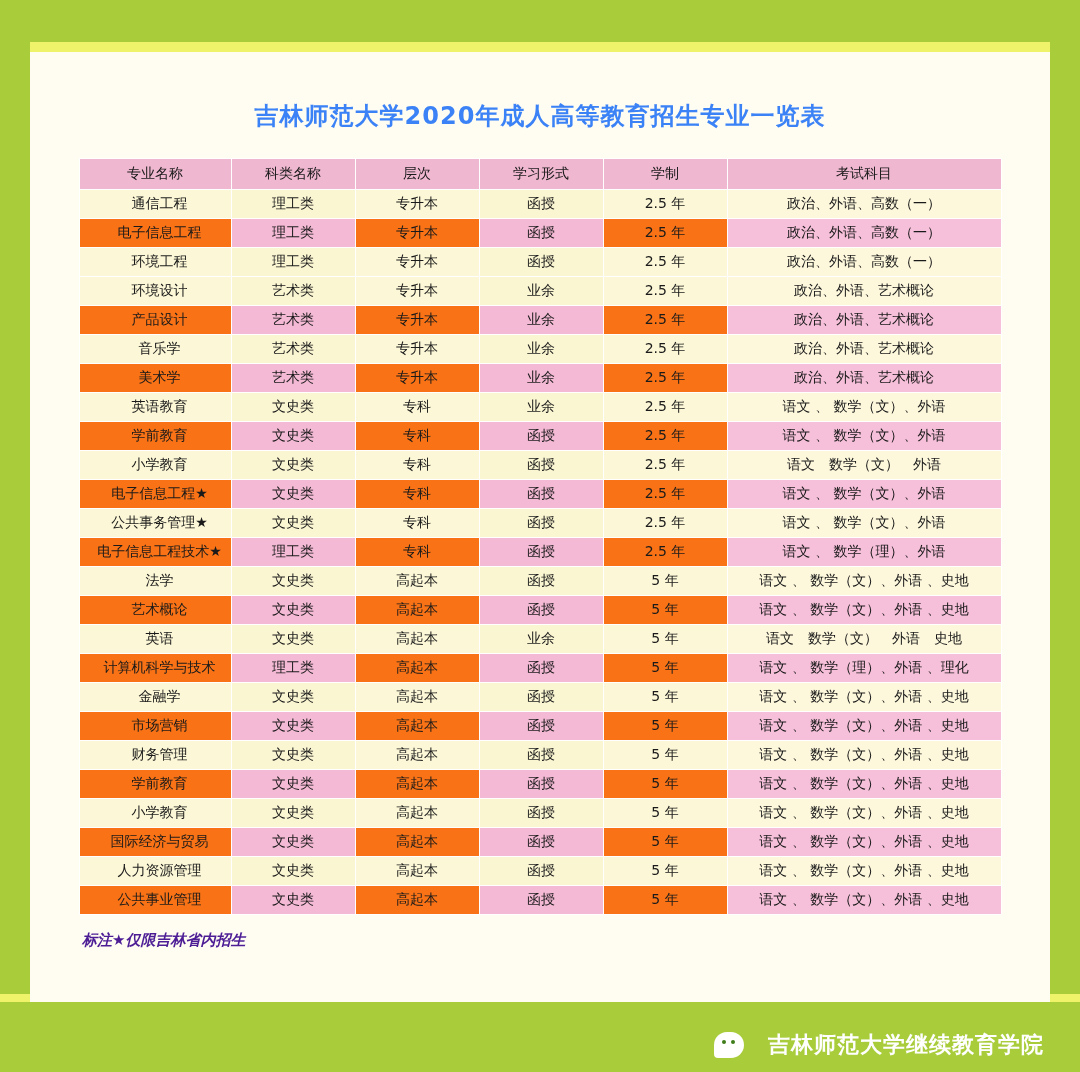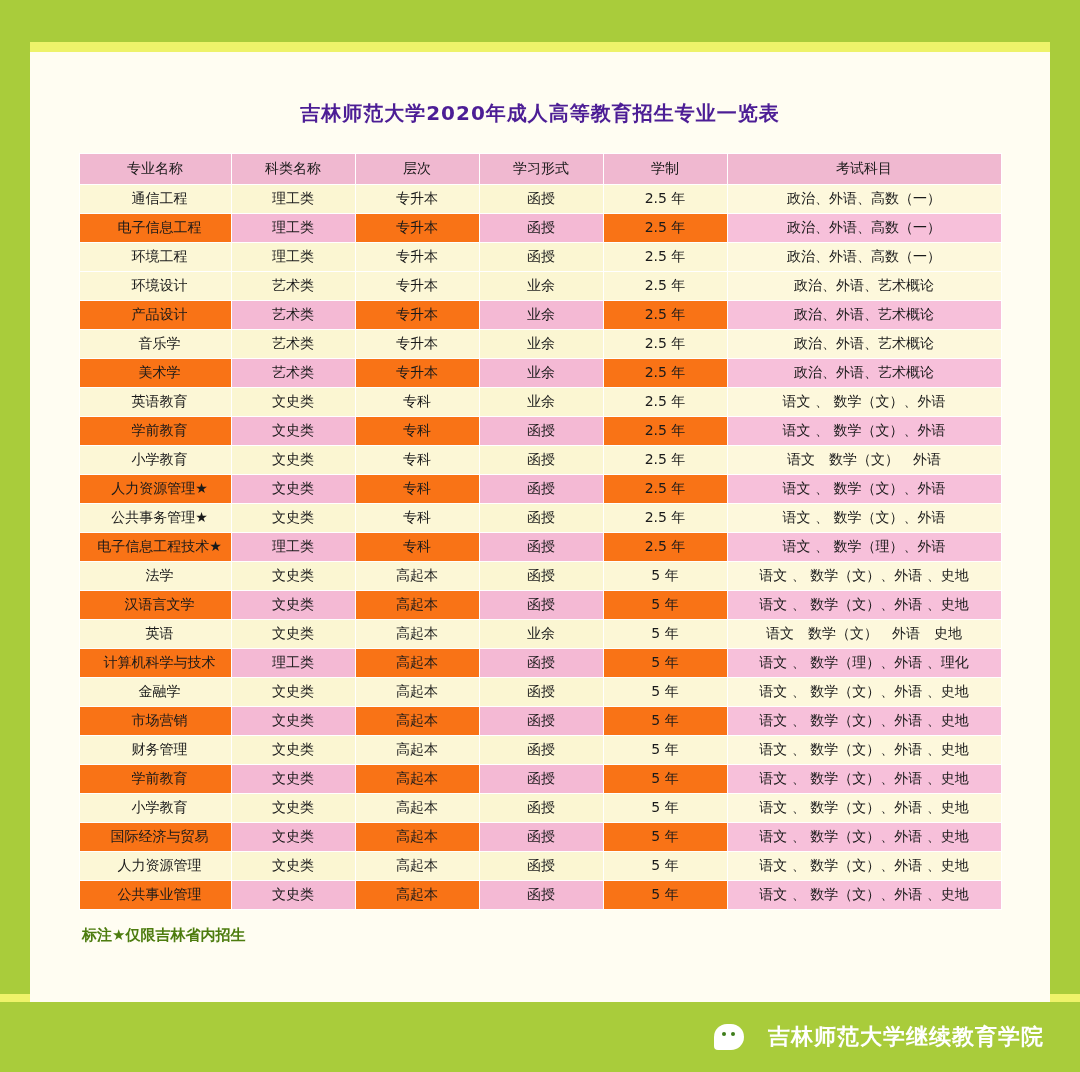--- a/index.html
+++ b/index.html
@@ -59,23 +59,23 @@
   .content {
     position: absolute;
     left: 30px; top: 52px;
     width: 1020px;
     height: 950px;
     background: #fffdf2;
   }
   .title {
     text-align: center;
     margin-top: 48px;
-    font-size: 20px;
+    font-size: 24px;
     font-weight: bold;
-    color: #4c1d95;
+    color: #3b82f6;
     letter-spacing: 1px;
     font-family: "DejaVu Sans", "Liberation Sans", sans-serif;
   }
   table.majors {
     border-collapse: collapse;
     margin: 26px auto 0 auto;
     width: 922px;
     table-layout: fixed;
   }
   table.majors th, table.majors td {
@@ -107,28 +107,29 @@
   tr.odd td.col-a { background: #fcf7d6; }
   tr.even td.col-a { background: #f97316; }
   tr.odd td.col-b { background: #fbf6d2; }
   tr.even td.col-b { background: #f4b9d4; }
   tr.odd td.col-c { background: #fdf8dc; }
   tr.even td.col-c { background: #f7c0da; }
 
   .footnote {
     margin: 16px 0 0 52px;
     font-size: 15px;
-    color: #4d7c0f;
+    color: #4c1d95;
     font-weight: bold;
     font-family: "DejaVu Sans", "Liberation Sans", sans-serif;
+    font-style: italic;
   }
   .wechat {
     position: absolute;
     right: 36px;
-    bottom: 20px;
+    bottom: 12px;
     display: flex;
     align-items: center;
     gap: 24px;
   }
   .wechat-icon {
     width: 30px; height: 26px;
     background: #ffffff;
     border-radius: 13px 13px 13px 4px;
     position: relative;
   }
@@ -263,21 +264,21 @@
           </tr>
           <tr class="odd">
             <td class="col-a name">小学教育</td>
             <td class="col-b">文史类</td>
             <td class="col-a">专科</td>
             <td class="col-b">函授</td>
             <td class="col-a">2.5 年</td>
             <td class="col-c">语文　数学（文）　外语</td>
           </tr>
           <tr class="even">
-            <td class="col-a name">人力资源管理★</td>
+            <td class="col-a name">电子信息工程★</td>
             <td class="col-b">文史类</td>
             <td class="col-a">专科</td>
             <td class="col-b">函授</td>
             <td class="col-a">2.5 年</td>
             <td class="col-c">语文 、 数学（文）、外语</td>
           </tr>
           <tr class="odd">
             <td class="col-a name">公共事务管理★</td>
             <td class="col-b">文史类</td>
             <td class="col-a">专科</td>
@@ -295,21 +296,21 @@
           </tr>
           <tr class="odd">
             <td class="col-a name">法学</td>
             <td class="col-b">文史类</td>
             <td class="col-a">高起本</td>
             <td class="col-b">函授</td>
             <td class="col-a">5 年</td>
             <td class="col-c">语文 、 数学（文）、外语 、史地</td>
           </tr>
           <tr class="even">
-            <td class="col-a name">汉语言文学</td>
+            <td class="col-a name">艺术概论</td>
             <td class="col-b">文史类</td>
             <td class="col-a">高起本</td>
             <td class="col-b">函授</td>
             <td class="col-a">5 年</td>
             <td class="col-c">语文 、 数学（文）、外语 、史地</td>
           </tr>
           <tr class="odd">
             <td class="col-a name">英语</td>
             <td class="col-b">文史类</td>
             <td class="col-a">高起本</td>

